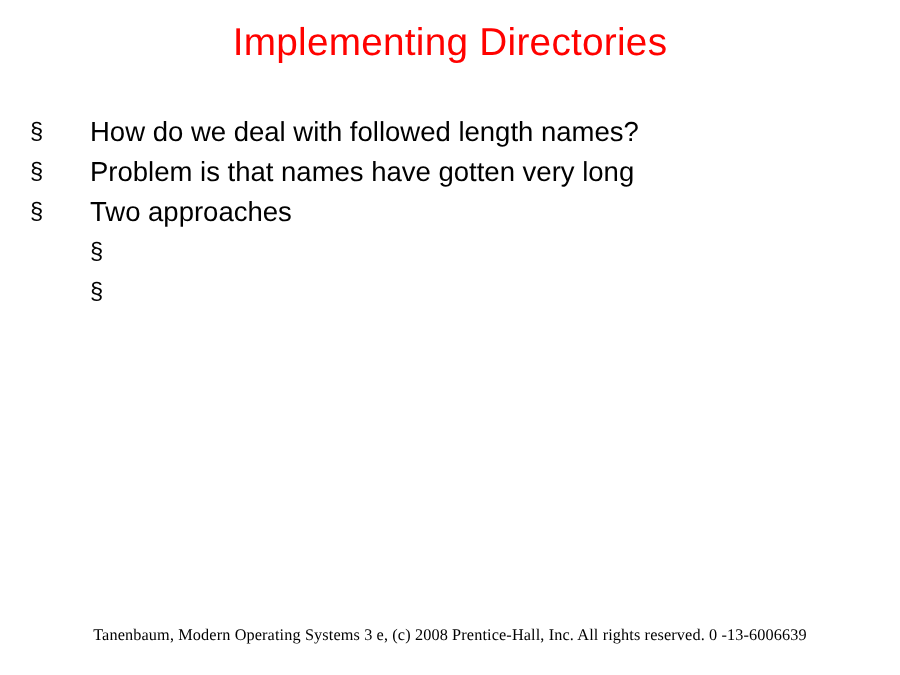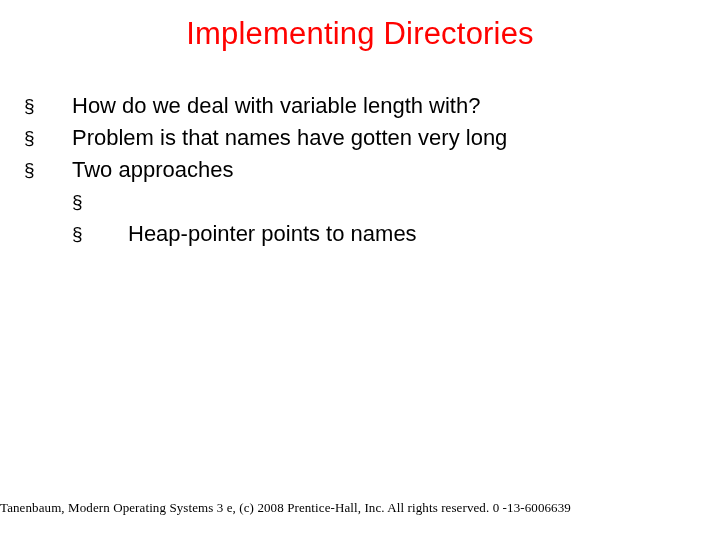--- a/index.html
+++ b/index.html
@@ -57,39 +57,39 @@
   }
   .sub .gap1 {
     width: 40px;
     flex: 0 0 40px;
   }
   .footer {
     position: absolute;
     left: 0;
     bottom: 24px;
     width: 100%;
-    text-align: left;
+    text-align: center;
     color: #000000;
     font-family: "Times New Roman", Times, serif;
     font-size: 13px;
     letter-spacing: 0.1px;
   }
 </style>
 </head>
 <body>
 <div class="slide">
 
   <div class="title">Implementing Directories</div>
 
   <div class="body">
 
     <div class="row">
       <span class="bullet">§</span>
       <span class="gap1"></span>
-      <span class="txt">How do we deal with variable length with?</span>
+      <span class="txt">How do we deal with followed length names?</span>
     </div>
 
     <div class="row">
       <span class="bullet">§</span>
       <span class="gap1"></span>
       <span class="txt">Problem is that names have gotten very long</span>
     </div>
 
     <div class="row">
       <span class="bullet">§</span>
@@ -98,20 +98,19 @@
     </div>
 
     <div class="row sub">
       <span class="bullet">§</span>
       <span class="gap1"></span>
     </div>
 
     <div class="row sub">
       <span class="bullet">§</span>
       <span class="gap1"></span>
-      <span class="txt">Heap-pointer points to names</span>
     </div>
 
   </div>
 
   <div class="footer">Tanenbaum, Modern Operating Systems 3 e, (c) 2008 Prentice-Hall, Inc. All rights reserved. 0 -13-6006639</div>
 
 </div>
 
 </body></html>

